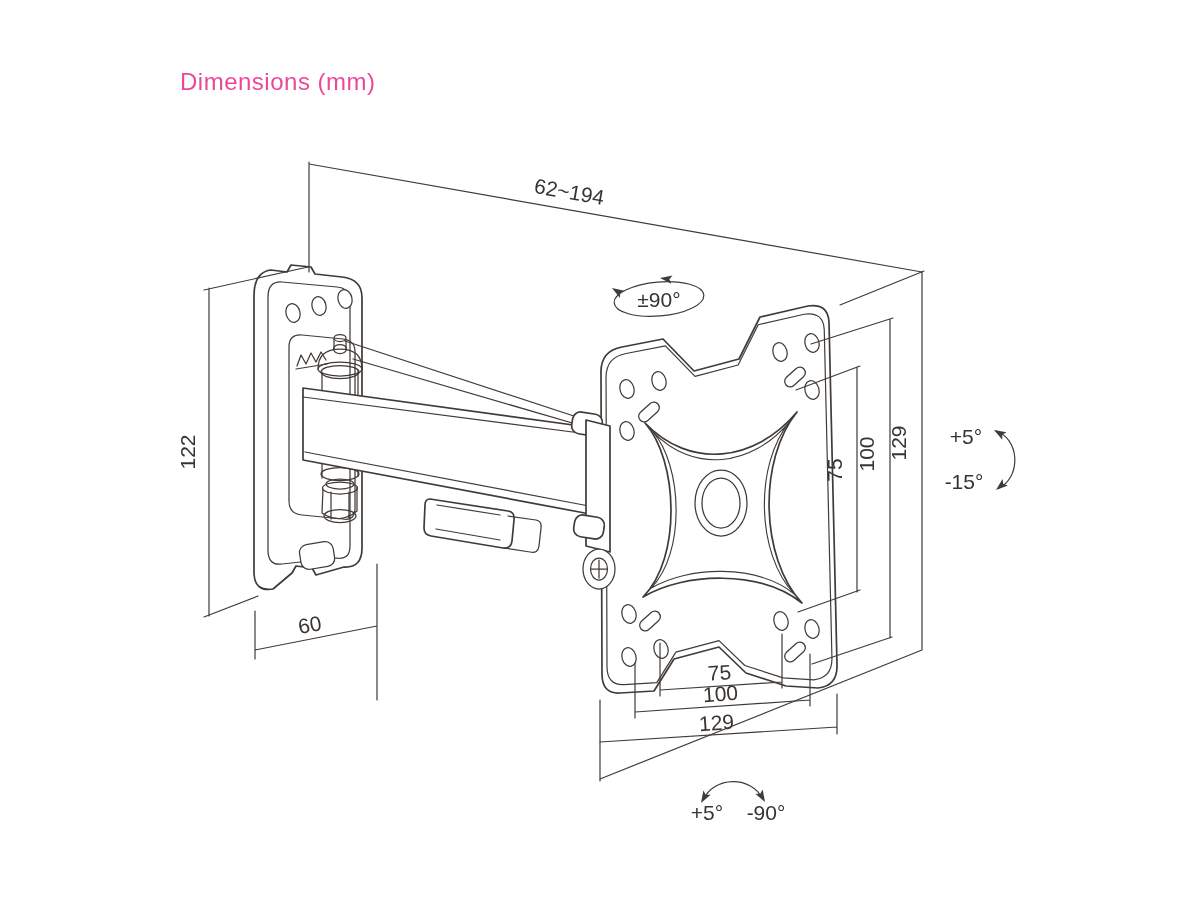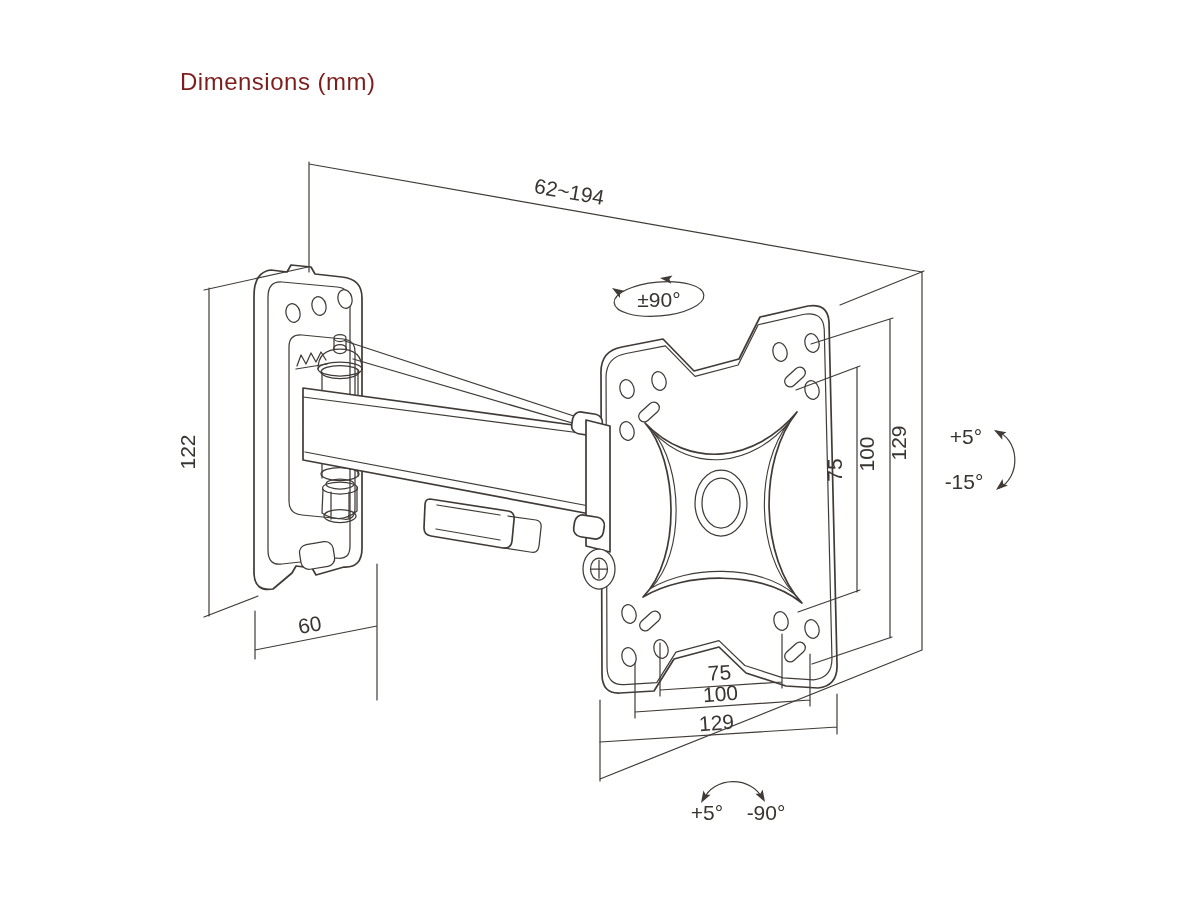--- a/index.html
+++ b/index.html
@@ -1,19 +1,19 @@
 <!DOCTYPE html>
 <html><head>
 <meta charset="utf-8">
 <style>
   html,body{margin:0;padding:0;background:#ffffff;}
   body{width:1200px;height:900px;position:relative;overflow:hidden;
        font-family:"Liberation Sans","DejaVu Sans",sans-serif;}
   .page-title{position:absolute;left:180px;top:68px;font-size:24px;
-       letter-spacing:0.5px;color:#7f1d1d;font-weight:400;}
+       letter-spacing:0.5px;color:#ec4899;font-weight:400;}
   svg{position:absolute;left:0;top:0;}
   .part{stroke:#413b37;fill:#ffffff;stroke-width:1.7;stroke-linejoin:round;stroke-linecap:round;}
   .part-thin{stroke:#413b37;fill:none;stroke-width:1.25;stroke-linejoin:round;stroke-linecap:round;}
   .hole{stroke:#413b37;fill:#ffffff;stroke-width:1.25;}
   .dim{stroke:#413b37;fill:none;stroke-width:1.2;stroke-linecap:round;}
   .dim-text{fill:#393430;font-size:21px;}
   .arrow{fill:#413b37;stroke:none;}
 </style>
 </head>
 <body>

